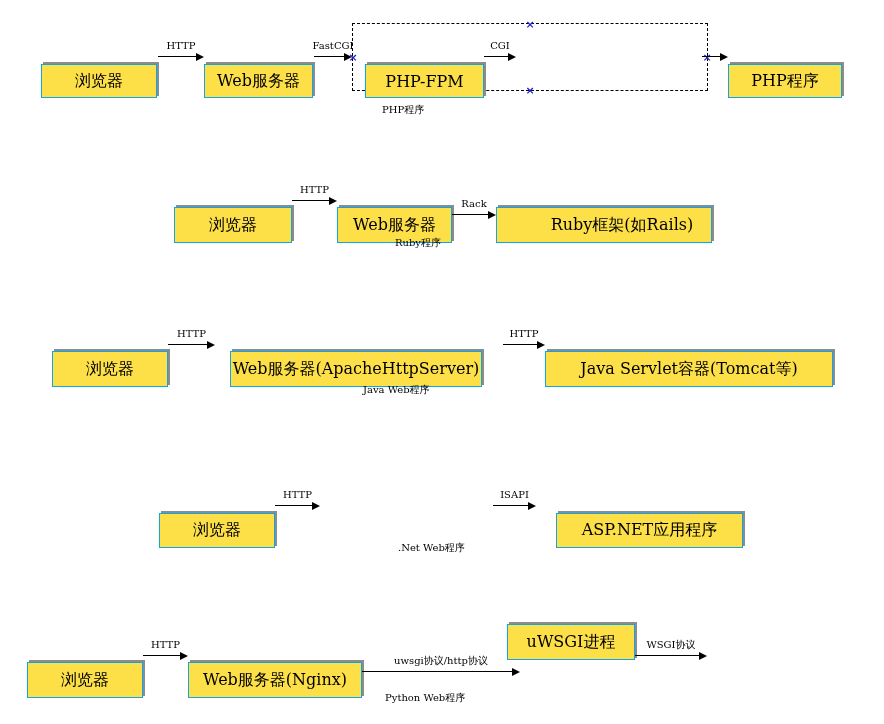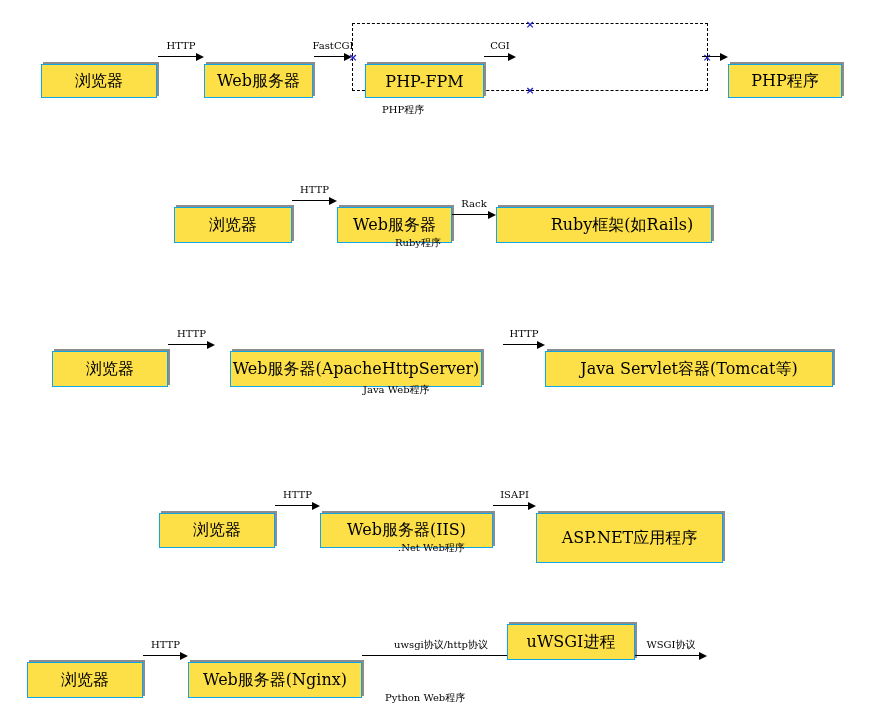--- a/index.html
+++ b/index.html
@@ -146,43 +146,42 @@
   <div class="caption" style="left:363px;top:384px;">Java Web程序</div>
 
   <div class="node" style="left:159px;top:488px;width:116px;height:35px;">浏览器</div>
 
   <div class="edge" style="left:275px;top:489px;width:45px;">
     <span class="edge-label">HTTP</span>
     <span class="edge-line"></span>
     <span class="edge-head"></span>
   </div>
 
-  <div class="node" style="left:320px;top:488px;width:173px;height:35px;">Web服务器(IIS)</div>
 
   <div class="edge" style="left:493px;top:489px;width:43px;">
     <span class="edge-label">ISAPI</span>
     <span class="edge-line"></span>
     <span class="edge-head"></span>
   </div>
 
-  <div class="node" style="left:536px;top:488px;width:187px;height:50px;">ASP.NET应用程序</div>
+  <div class="node" style="left:556px;top:488px;width:187px;height:35px;">ASP.NET应用程序</div>
 
   <div class="caption" style="left:398px;top:542px;">.Net Web程序</div>
 
   <div class="node" style="left:27px;top:637px;width:116px;height:36px;">浏览器</div>
 
   <div class="edge" style="left:143px;top:639px;width:45px;">
     <span class="edge-label">HTTP</span>
     <span class="edge-line"></span>
     <span class="edge-head"></span>
   </div>
 
   <div class="node" style="left:188px;top:637px;width:174px;height:36px;">Web服务器(Nginx)</div>
 
-  <div class="edge" style="left:362px;top:639px;width:127px;padding-left:31px;">
+  <div class="edge" style="left:362px;top:655px;width:127px;padding-left:31px;">
     <span class="edge-label">uwsgi协议/http协议</span>
     <span class="edge-line"></span>
     <span class="edge-head"></span>
   </div>
 
   <div class="node" style="left:507px;top:599px;width:128px;height:36px;">uWSGI进程</div>
 
   <div class="edge" style="left:635px;top:639px;width:72px;">
     <span class="edge-label">WSGI协议</span>
     <span class="edge-line"></span>

